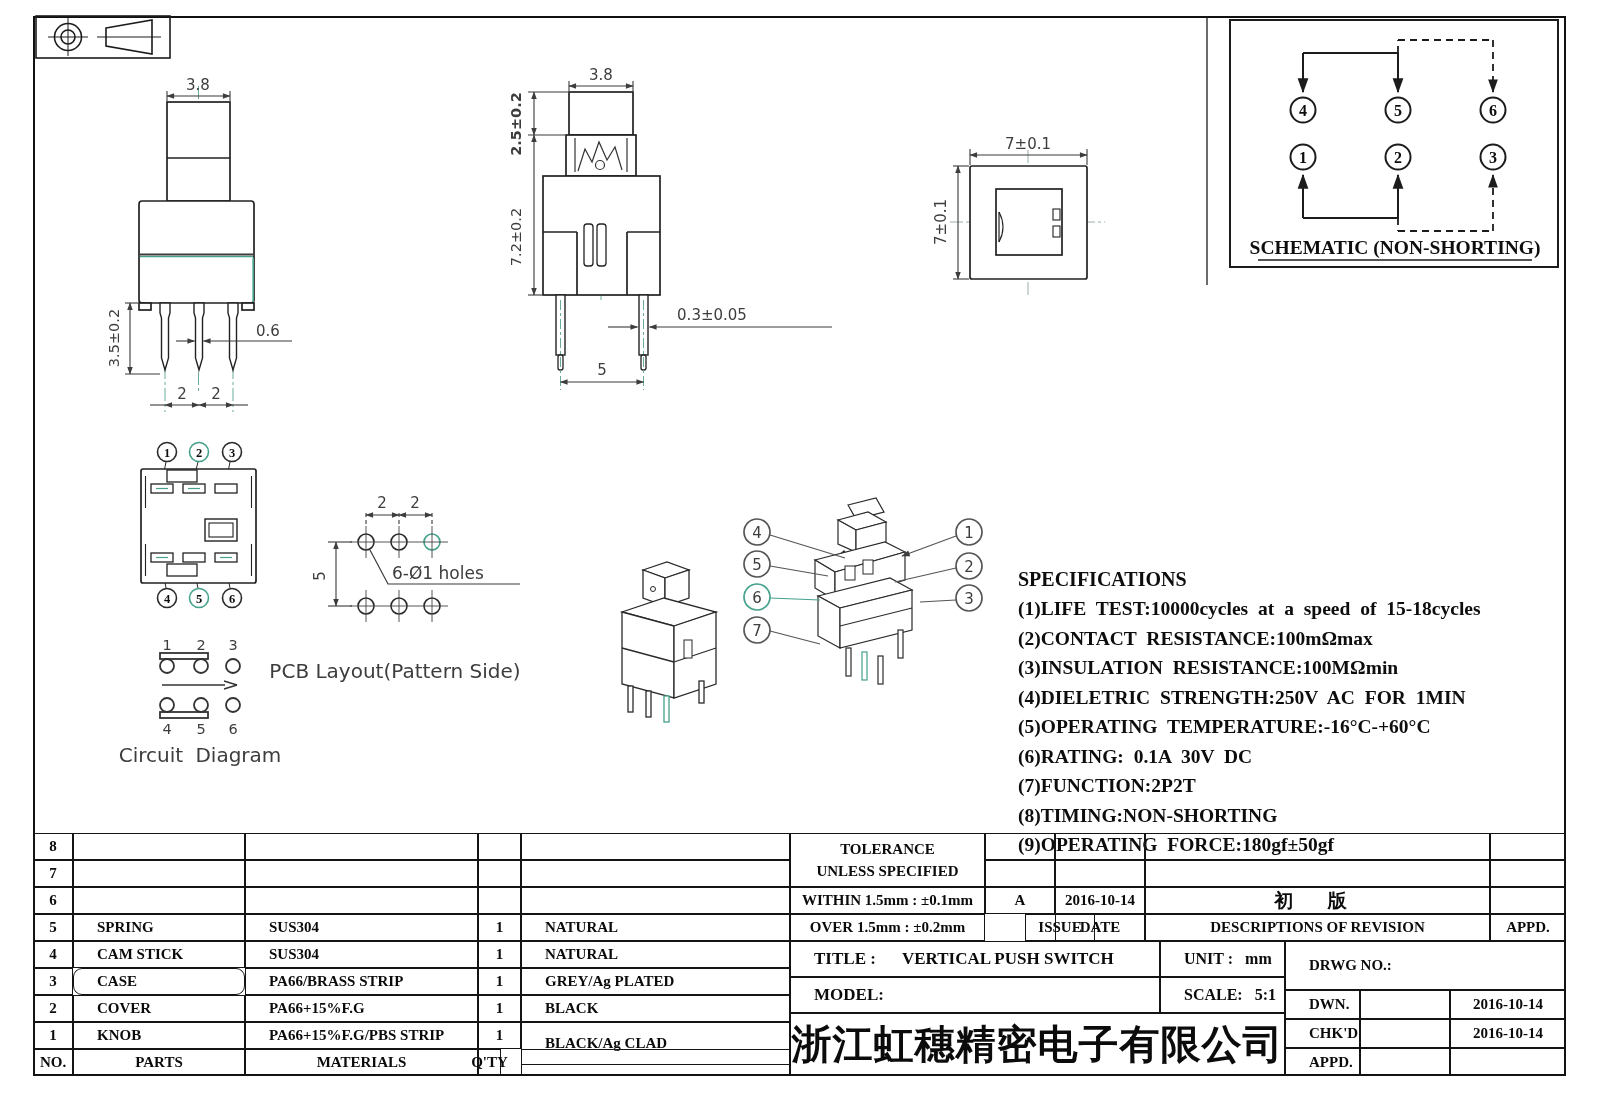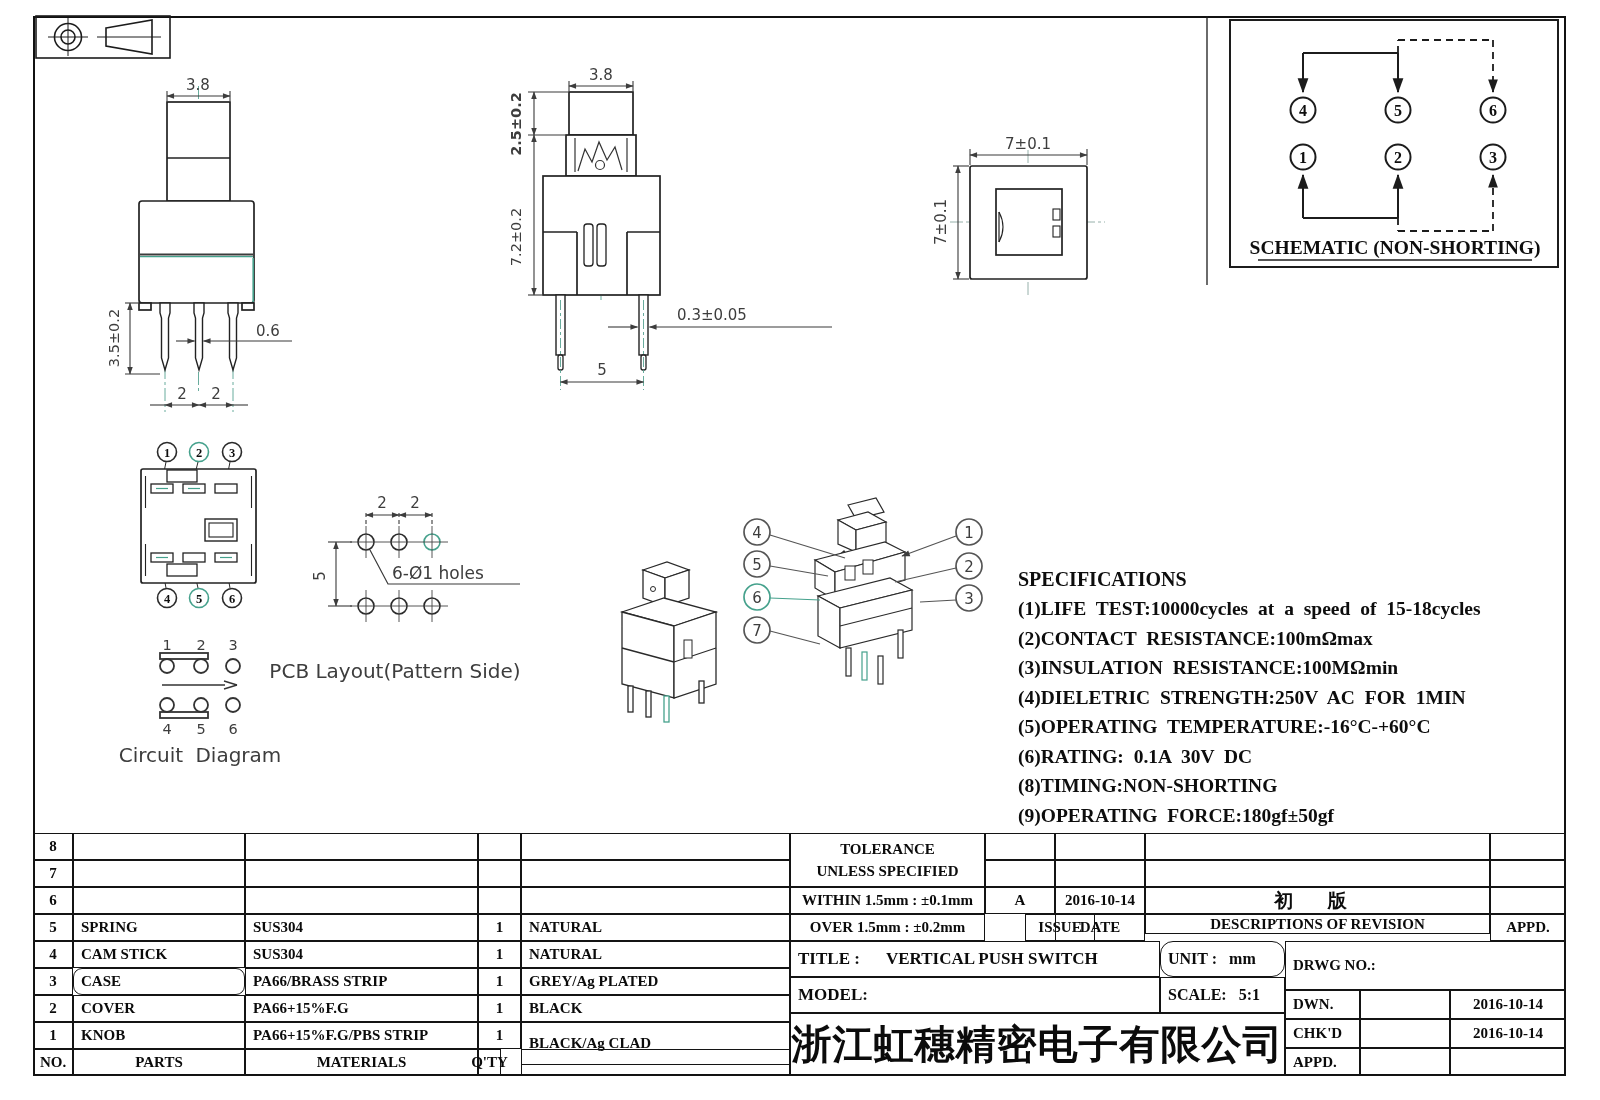--- a/index.html
+++ b/index.html
@@ -2,21 +2,21 @@
 <html><head>
 <meta charset="utf-8">
 <style>
   html,body{margin:0;padding:0;background:#fff;}
   body{width:1600px;height:1100px;position:relative;font-family:"Liberation Serif",serif;overflow:hidden;}
   .sheet-border{position:absolute;left:33px;top:16px;width:1533px;height:1060px;border:2.5px solid #111;box-sizing:border-box;}
   svg text{font-family:"DejaVu Sans",sans-serif;fill:#3d3d3d;}
   svg text.serif{font-family:"Liberation Serif",serif;fill:#0e0e0e;font-weight:bold;}
   .cell{position:absolute;border:1.5px solid #141414;box-sizing:border-box;display:flex;align-items:center;font:bold 15px "Liberation Serif",serif;color:#0b0b0b;background:transparent;white-space:nowrap;}
   .ctr{justify-content:center;}
-  .pad{padding-left:7px;}
+  .pad{padding-left:23px;}
   .cell .gap{display:inline-block;width:26px;}
   .cell .gap2{display:inline-block;width:12px;}
   .specs{position:absolute;left:1018px;top:540px;width:549px;overflow:hidden;font:bold 19.5px "Liberation Serif",serif;color:#0d0d0d;word-spacing:5px;margin-top:24px;}
   .specs p{margin:0;line-height:29.5px;white-space:nowrap;}
   .specs .stitle{line-height:30px;font-size:20px;}
   .company{font:bold 40px "DejaVu Sans",sans-serif;letter-spacing:1px;justify-content:center;}
   .big17{font-size:17px;}
   .cjk{font-family:"DejaVu Sans",sans-serif;font-size:19px;letter-spacing:14px;}
 </style>
 </head>
@@ -389,20 +389,21 @@
 </svg>
 
 <div class="specs">
   <p class="stitle">SPECIFICATIONS</p>
   <p>(1)LIFE TEST:10000cycles at a speed of 15-18cycles</p>
   <p>(2)CONTACT RESISTANCE:100mΩmax</p>
   <p>(3)INSULATION RESISTANCE:100MΩmin</p>
   <p>(4)DIELETRIC STRENGTH:250V AC FOR 1MIN</p>
   <p>(5)OPERATING TEMPERATURE:-16°C-+60°C</p>
   <p>(6)RATING: 0.1A 30V DC</p>
+  <p>(7)FUNCTION:2P2T</p>
   <p>(8)TIMING:NON-SHORTING</p>
   <p>(9)OPERATING FORCE:180gf±50gf</p>
 </div>
 
 <div>
 
   <div class="cell ctr" style="left:33px;top:833px;width:40px;height:27px;">8</div>
   <div class="cell pad" style="left:73px;top:833px;width:172px;height:27px;"></div>
   <div class="cell pad" style="left:245px;top:833px;width:233px;height:27px;"></div>
   <div class="cell ctr" style="left:478px;top:833px;width:43px;height:27px;"></div>
@@ -473,31 +474,31 @@
 
   <div class="cell ctr" style="left:790px;top:887px;width:195px;height:27px;">WITHIN 1.5mm : ±0.1mm</div>
   <div class="cell ctr" style="left:985px;top:887px;width:70px;height:27px;">A</div>
   <div class="cell ctr" style="left:1055px;top:887px;width:90px;height:27px;">2016-10-14</div>
   <div class="cell ctr cjk" style="left:1145px;top:887px;width:345px;height:27px;">初 版</div>
   <div class="cell" style="left:1490px;top:887px;width:76px;height:27px;"></div>
 
   <div class="cell ctr" style="left:790px;top:914px;width:195px;height:27px;">OVER 1.5mm : ±0.2mm</div>
   <div class="cell ctr" style="left:985px;top:914px;width:70px;height:27px;margin-left:40px;">ISSUE</div>
   <div class="cell ctr" style="left:1055px;top:914px;width:90px;height:27px;">DATE</div>
-  <div class="cell ctr" style="left:1145px;top:914px;width:345px;height:20px;">DESCRIPTIONS OF REVISION</div>
+  <div class="cell ctr" style="left:1145px;top:914px;width:345px;height:27px;">DESCRIPTIONS OF REVISION</div>
   <div class="cell ctr" style="left:1490px;top:914px;width:76px;height:27px;">APPD.</div>
 </div>
 
 <div>
   <div class="cell pad big17" style="left:790px;top:941px;width:370px;height:36px;">
     <span>TITLE :</span>
       <span class="gap"></span>
     <span>VERTICAL PUSH SWITCH</span>
   </div>
-  <div class="cell pad" style="left:1160px;top:941px;width:125px;height:36px;font-size:16px;border-radius:13px;">
+  <div class="cell pad" style="left:1160px;top:941px;width:125px;height:36px;font-size:16px;">
     <span>UNIT :</span>
       <span class="gap2"></span>
     <span>mm</span>
   </div>
   <div class="cell pad" style="left:1285px;top:941px;width:281px;height:49px;">DRWG NO.:</div>
 
   <div class="cell pad big17" style="left:790px;top:977px;width:370px;height:36px;">MODEL:</div>
   <div class="cell pad" style="left:1160px;top:977px;width:125px;height:36px;font-size:16px;">
     <span>SCALE:</span>
       <span class="gap2"></span>

